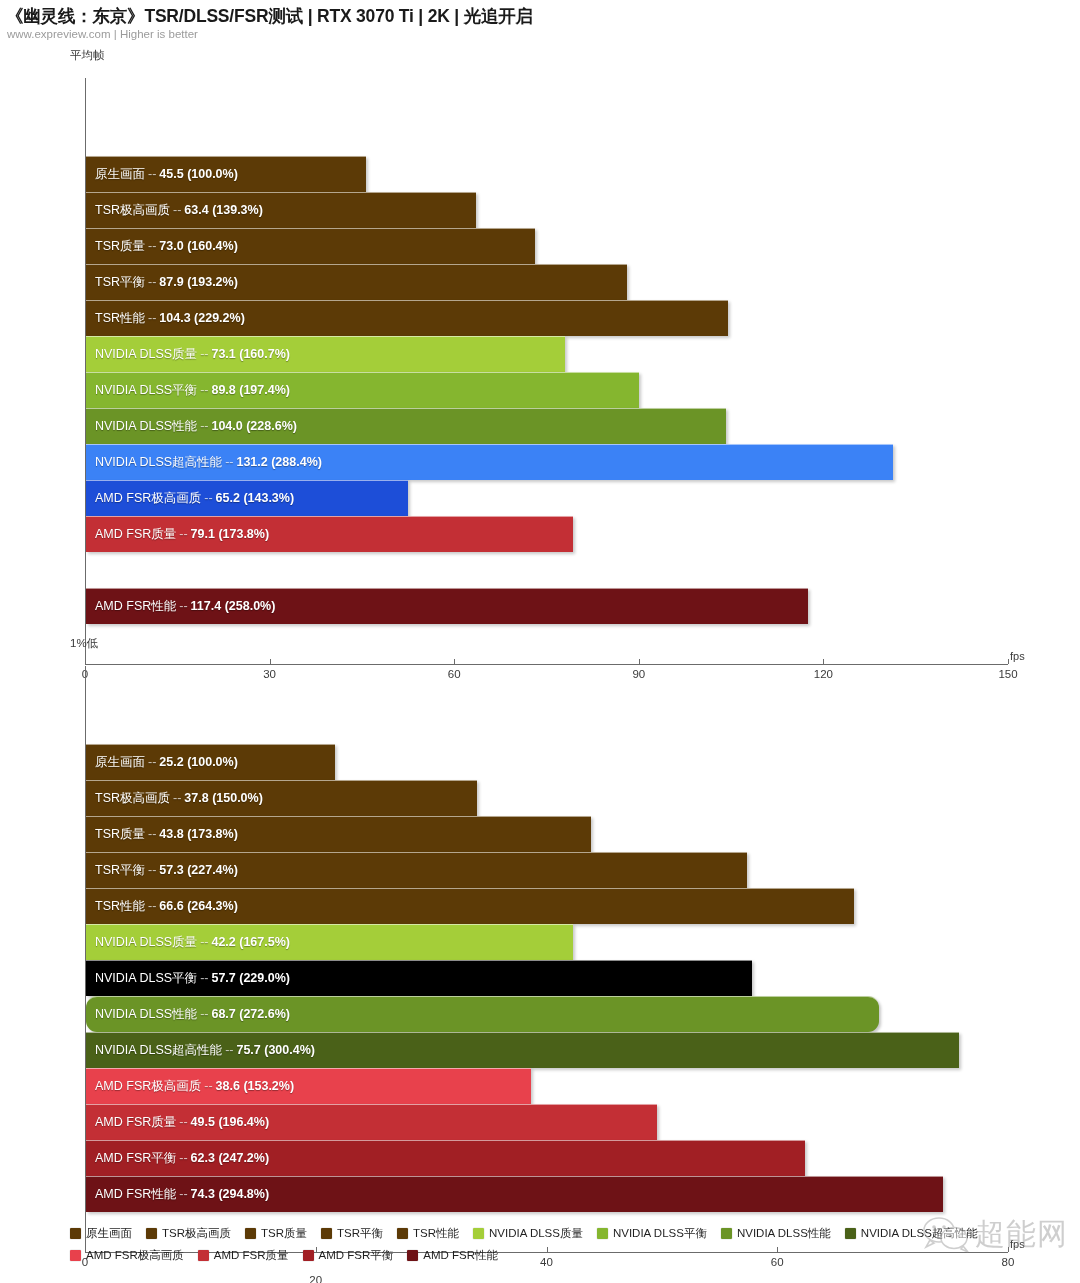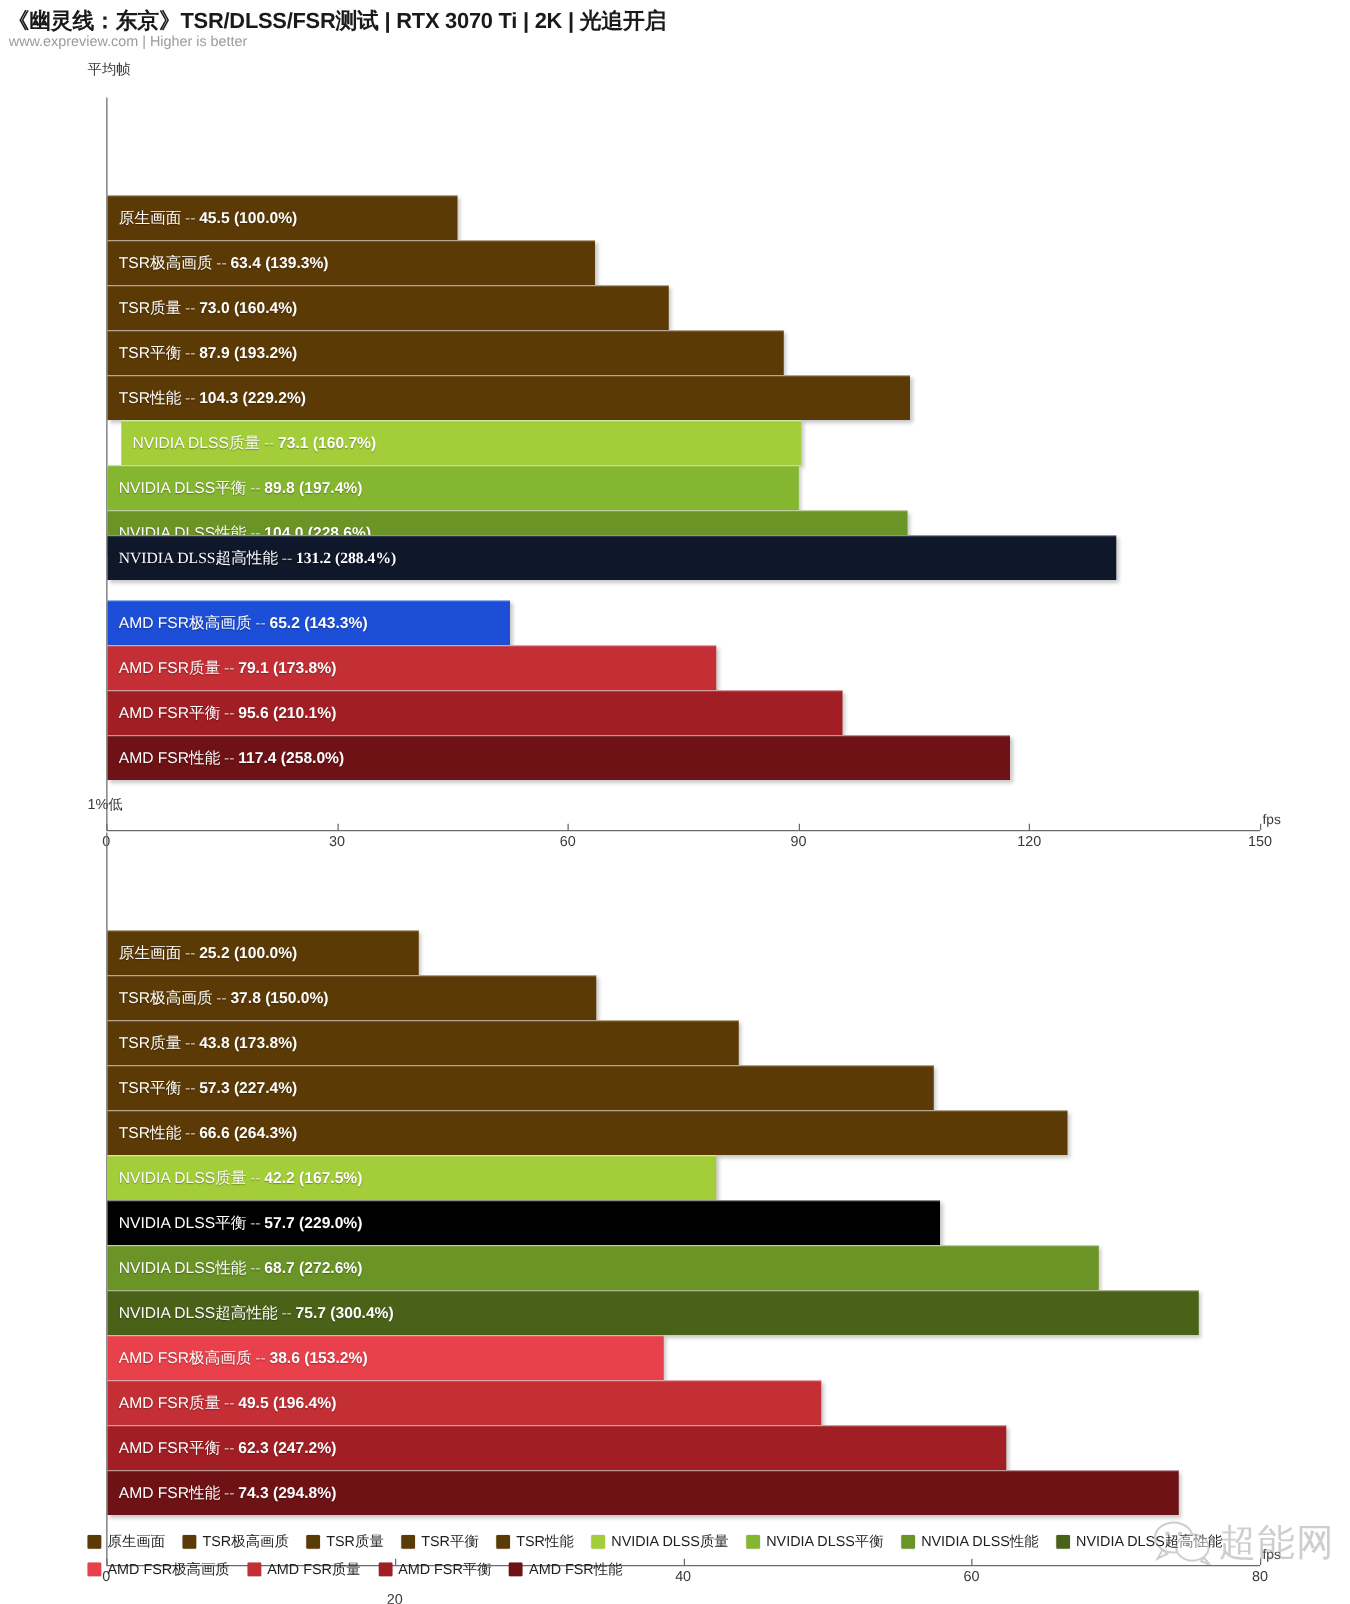--- a/index.html
+++ b/index.html
@@ -103,40 +103,37 @@
         </div>
         <div class="bar" style="left: 1px; top: 150px; width: 449.193px; background: rgb(92, 58, 6);">
           <div class="bar-label"><span>TSR质量</span><span class="dash">--</span><span class="val">73.0 (160.4%)</span></div>
         </div>
         <div class="bar" style="left: 1px; top: 186px; width: 540.878px; background: rgb(92, 58, 6);">
           <div class="bar-label"><span>TSR平衡</span><span class="dash">--</span><span class="val">87.9 (193.2%)</span></div>
         </div>
         <div class="bar" style="left: 1px; top: 222px; width: 641.793px; background: rgb(92, 58, 6);">
           <div class="bar-label"><span>TSR性能</span><span class="dash">--</span><span class="val">104.3 (229.2%)</span></div>
         </div>
-        <div class="bar" style="left: 12px; top: 258px; width: 544px; background: rgb(164, 206, 57);">
+        <div class="bar" style="left: 1px; top: 258px; width: 479px; background: rgb(164, 206, 57);">
           <div class="bar-label"><span>NVIDIA DLSS质量</span><span class="dash">--</span><span class="val">73.1 (160.7%)</span></div>
         </div>
         <div class="bar" style="left: 1px; top: 294px; width: 552.569px; background: rgb(133, 182, 47);">
           <div class="bar-label"><span>NVIDIA DLSS平衡</span><span class="dash">--</span><span class="val">89.8 (197.4%)</span></div>
         </div>
         <div class="bar" style="left: 1px; top: 330px; width: 639.947px; background: rgb(107, 148, 38);">
           <div class="bar-label"><span>NVIDIA DLSS性能</span><span class="dash">--</span><span class="val">104.0 (228.6%)</span></div>
         </div>
-        <div class="bar" style="left: 1px; top: 350px; width: 807.317px; background: #0f172a; font-family: Liberation Serif, serif;">
+        <div class="bar" style="left: 1px; top: 366px; width: 807.317px; background: #3b82f6;">
           <div class="bar-label"><span>NVIDIA DLSS超高性能</span><span class="dash">--</span><span class="val">131.2 (288.4%)</span></div>
         </div>
         <div class="bar" style="left: 1px; top: 402px; width: 322px; background: #1d4ed8;">
           <div class="bar-label"><span>AMD FSR极高画质</span><span class="dash">--</span><span class="val">65.2 (143.3%)</span></div>
         </div>
         <div class="bar" style="left: 1px; top: 438px; width: 486.729px; background: rgb(195, 47, 53);">
           <div class="bar-label"><span>AMD FSR质量</span><span class="dash">--</span><span class="val">79.1 (173.8%)</span></div>
-        </div>
-        <div class="bar" style="left: 1px; top: 474px; width: 588.259px; background: rgb(161, 31, 36);">
-          <div class="bar-label"><span>AMD FSR平衡</span><span class="dash">--</span><span class="val">95.6 (210.1%)</span></div>
         </div>
         <div class="bar" style="left: 1px; top: 510px; width: 722.401px; background: rgb(110, 18, 22);">
           <div class="bar-label"><span>AMD FSR性能</span><span class="dash">--</span><span class="val">117.4 (258.0%)</span></div>
         </div>
         <div class="xaxis" style="top: 586px; width: 923px;"></div>
         <div class="tick" style="left: 0px; top: 581px;"></div>
         <div class="ticklabel" style="left: 0px; top: 590px;">0</div>
         <div class="tick" style="left: 184.6px; top: 581px;"></div>
         <div class="ticklabel" style="left: 184.6px; top: 590px;">30</div>
         <div class="tick" style="left: 369.2px; top: 581px;"></div>
@@ -169,21 +166,21 @@
         </div>
         <div class="bar" style="left: 1px; top: 222px; width: 768.397px; background: rgb(92, 58, 6);">
           <div class="bar-label"><span>TSR性能</span><span class="dash">--</span><span class="val">66.6 (264.3%)</span></div>
         </div>
         <div class="bar" style="left: 1px; top: 258px; width: 486.882px; background: rgb(164, 206, 57);">
           <div class="bar-label"><span>NVIDIA DLSS质量</span><span class="dash">--</span><span class="val">42.2 (167.5%)</span></div>
         </div>
         <div class="bar" style="left: 1px; top: 294px; width: 665.714px; background: #000000;">
           <div class="bar-label"><span>NVIDIA DLSS平衡</span><span class="dash">--</span><span class="val">57.7 (229.0%)</span></div>
         </div>
-        <div class="bar" style="left: 1px; top: 330px; width: 792.626px; background: rgb(107, 148, 38);">
+        <div class="bar" style="left: 1px; top: 330px; width: 792.626px; background: rgb(107, 148, 38); border-radius: 11px;">
           <div class="bar-label"><span>NVIDIA DLSS性能</span><span class="dash">--</span><span class="val">68.7 (272.6%)</span></div>
         </div>
         <div class="bar" style="left: 1px; top: 366px; width: 873.389px; background: rgb(74, 97, 24);">
           <div class="bar-label"><span>NVIDIA DLSS超高性能</span><span class="dash">--</span><span class="val">75.7 (300.4%)</span></div>
         </div>
         <div class="bar" style="left: 1px; top: 402px; width: 445.348px; background: rgb(232, 65, 76);">
           <div class="bar-label"><span>AMD FSR极高画质</span><span class="dash">--</span><span class="val">38.6 (153.2%)</span></div>
         </div>
         <div class="bar" style="left: 1px; top: 438px; width: 571.106px; background: rgb(195, 47, 53);">
           <div class="bar-label"><span>AMD FSR质量</span><span class="dash">--</span><span class="val">49.5 (196.4%)</span></div>

